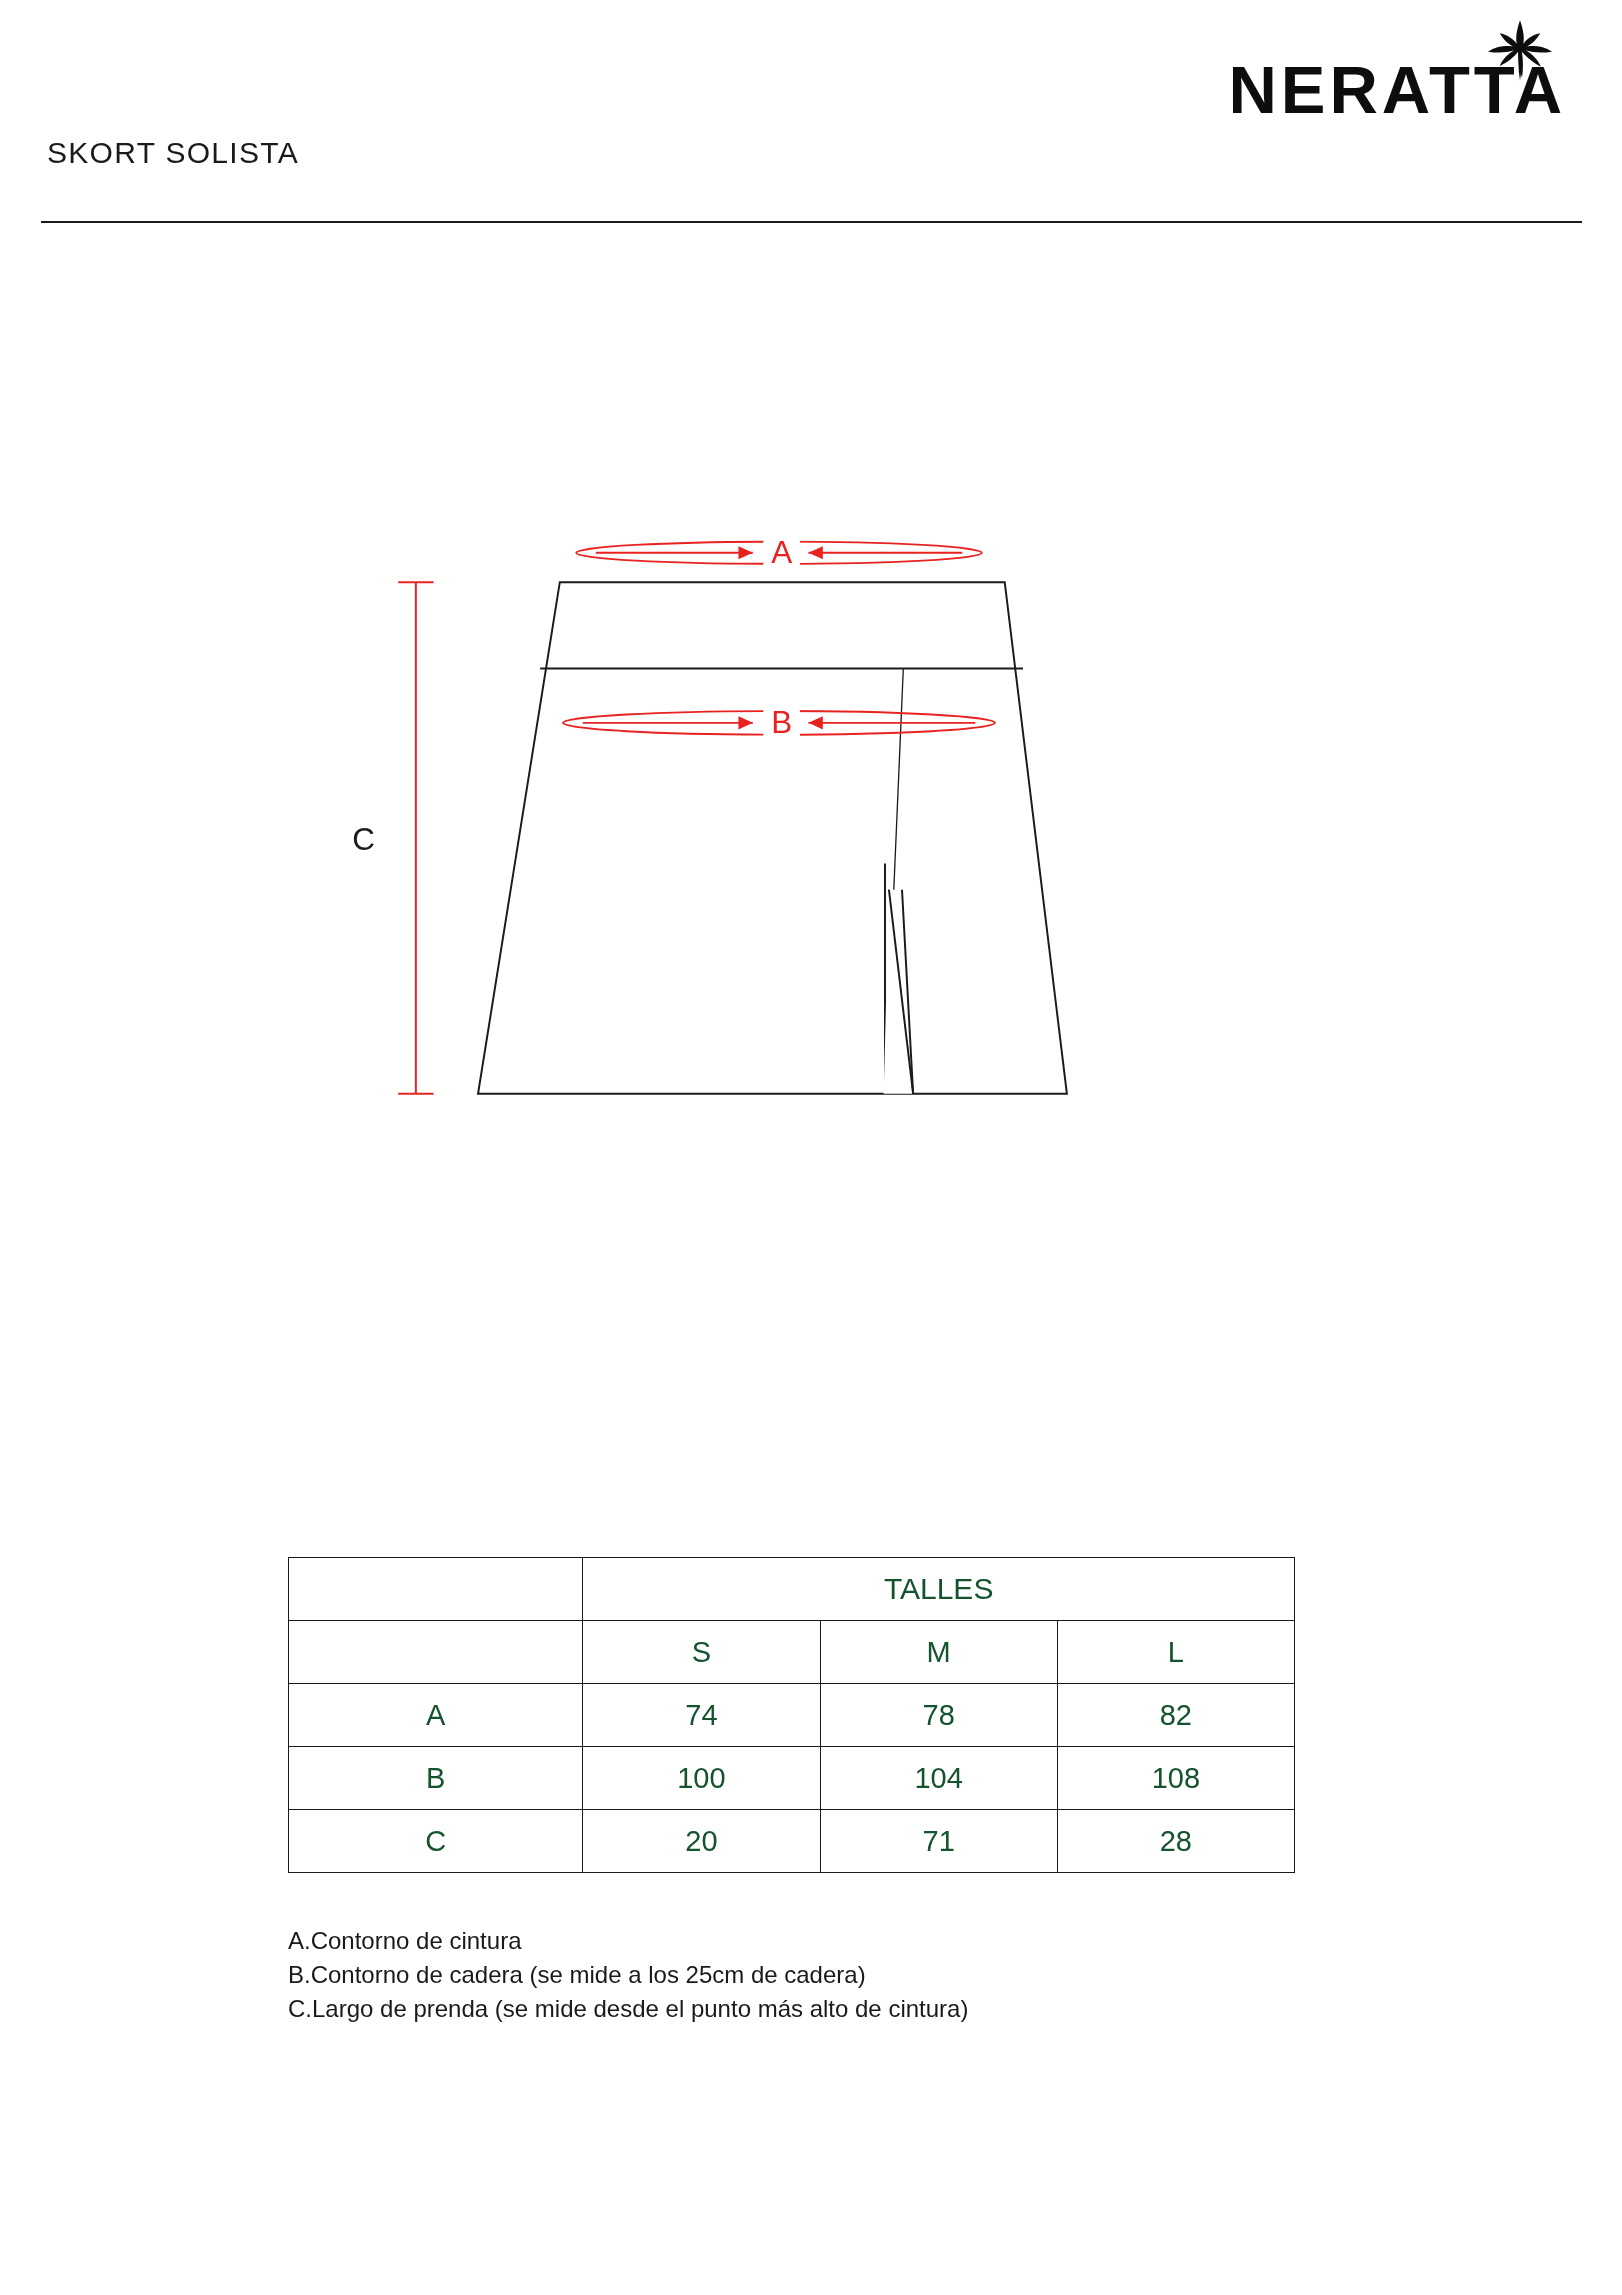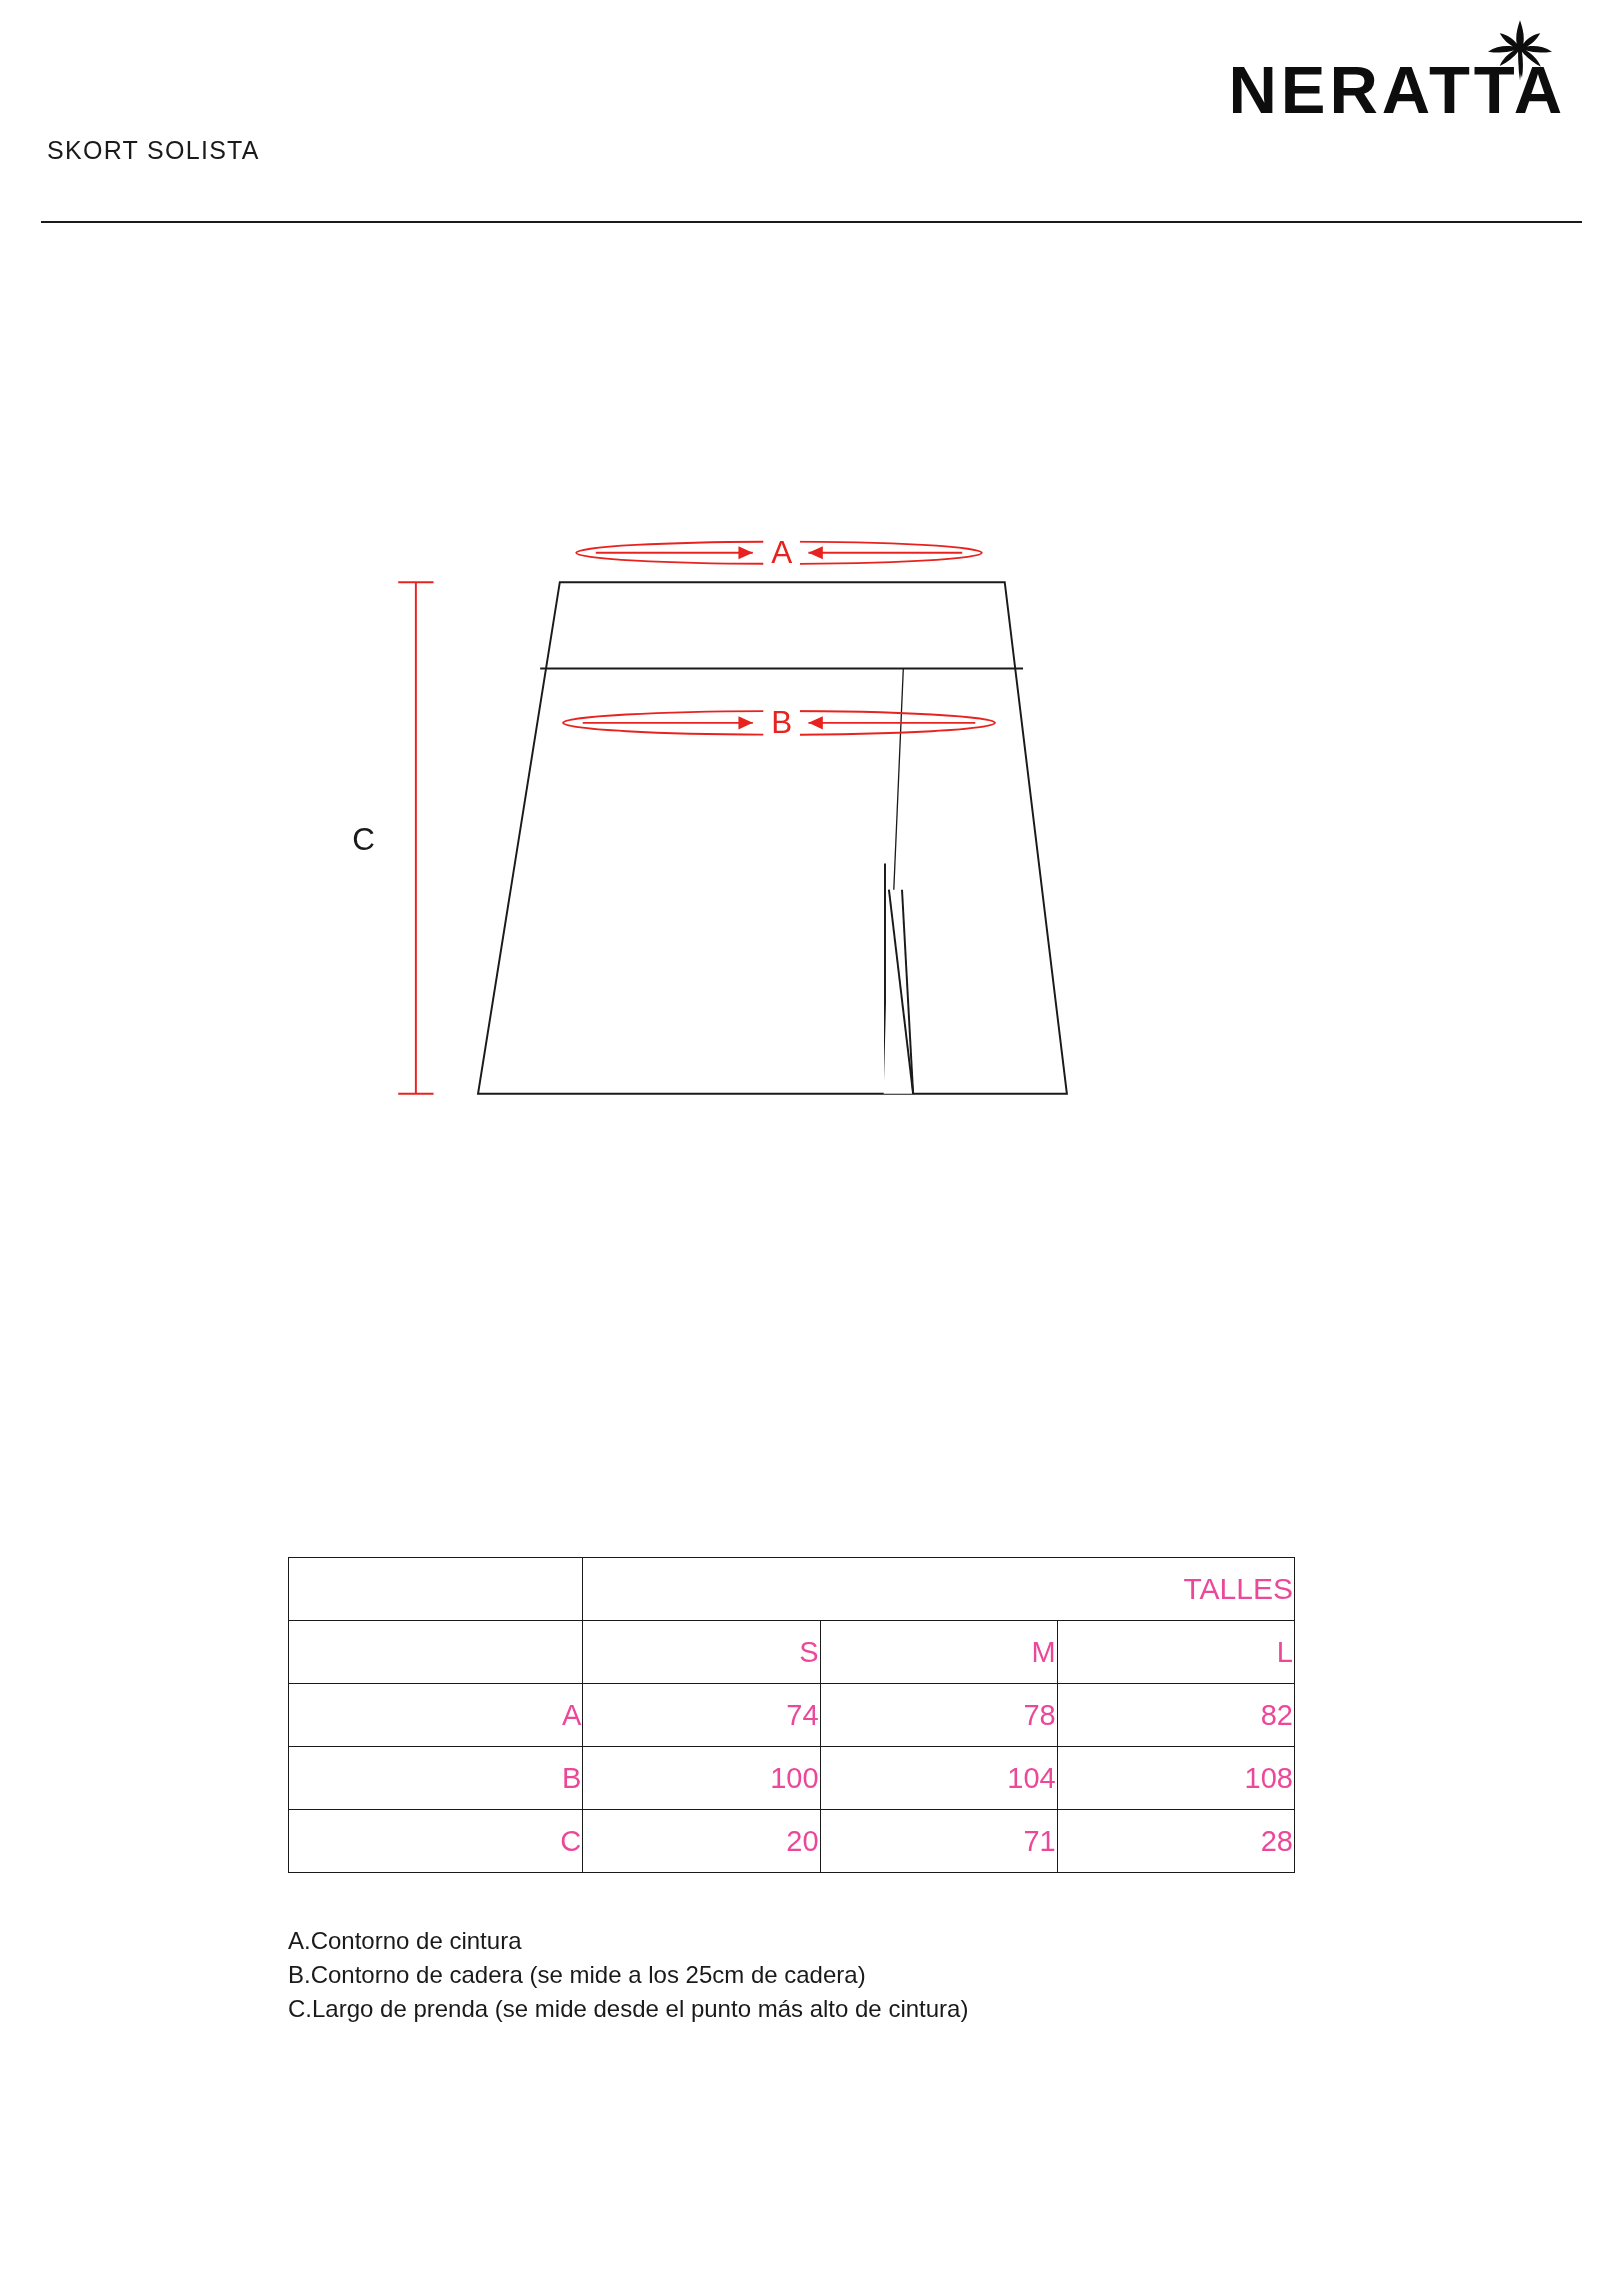--- a/index.html
+++ b/index.html
@@ -21,21 +21,21 @@
     position: absolute;
     left: 0;
     top: 0;
     width: 1622px;
     height: 222px;
   }
   .doc-title {
     position: absolute;
     left: 47px;
     top: 136px;
-    font-size: 25px;
+    font-size: 30px;
     letter-spacing: 1.3px;
     font-weight: 400;
     color: #1a1a1a;
     white-space: nowrap;
   }
   .brand-wrap {
     position: absolute;
     right: 56px;
     top: 56px;
     text-align: right;
@@ -82,24 +82,24 @@
     border-collapse: collapse;
     table-layout: fixed;
     width: 1007px;
     font-size: 29px;
     font-weight: 400;
   }
   table.sizes col.c-label { width: 294px; }
   table.sizes col.c-size  { width: 237px; }
   table.sizes td {
     border: 1.3px solid #1a1a1a;
-    text-align: right;
+    text-align: center;
     height: 60px;
     vertical-align: middle;
-    color: #ec4899;
+    color: #14532d;
   }
   td.blank {
     border: none;
   }
   td.talles {
     font-size: 30px;
   }
 
   
   .legend {

